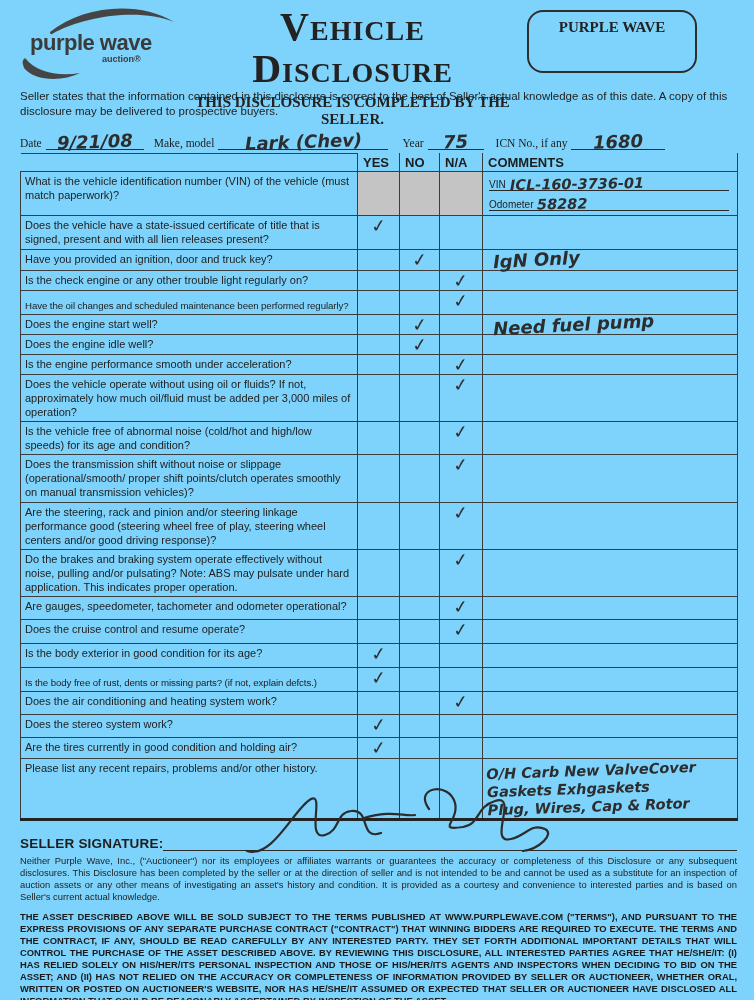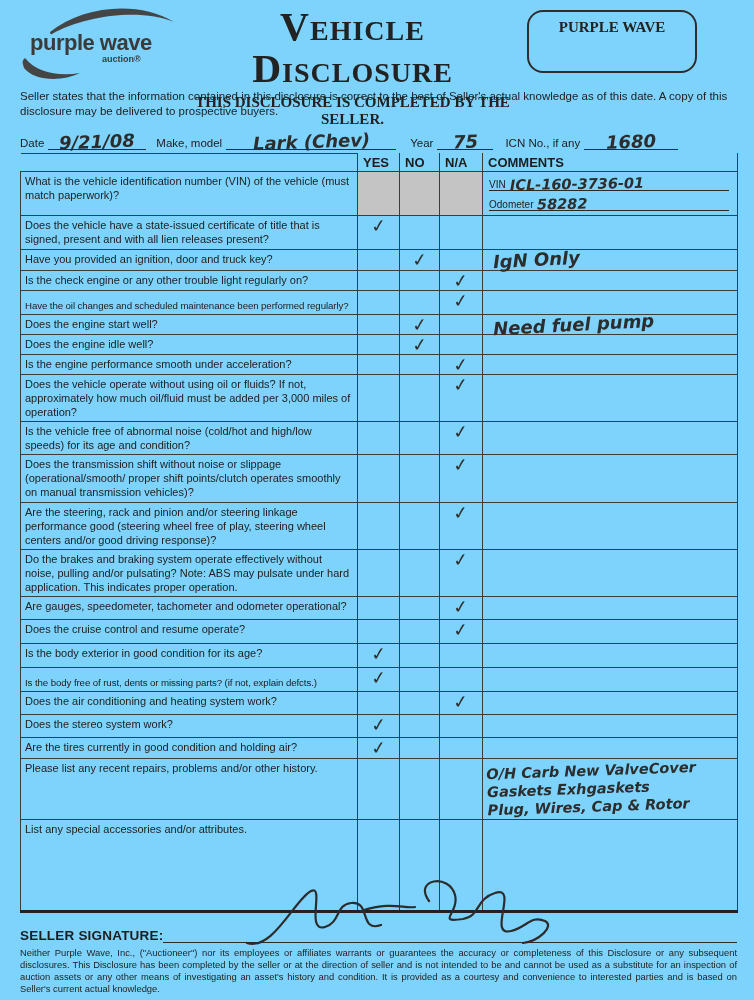--- a/index.html
+++ b/index.html
@@ -31,21 +31,21 @@
   .cust-box {
     flex:0 0 170px; height:63px; margin-top:6px; margin-right:40px;
     border:2px solid #2e2e2e; border-radius:16px;
     font-family:"Liberation Serif", serif; font-weight:bold; font-size:15px;
     text-align:center; padding-top:6px; line-height:1.25; color:#222;
   }
 
   
   .intro { font-size:11.5px; line-height:1.3; margin-top:3px; color:#222; }
   .fields { display:flex; align-items:flex-end; font-size:11.5px; margin-top:7px; height:24px; }
-  .fld-label { padding:0 4px 1px 0; white-space:nowrap; }
+  .fld-label { padding:0 4px 1px 0; white-space:nowrap;font-family:Liberation Serif, serif; }
   .uline { border-bottom:1.5px solid #2a2a2a; text-align:center; position:relative; }
   .u-date{ width:98px; } .u-make{ width:170px; } .u-year{ width:56px; } .u-icn{ width:94px; }
   .hw {
     font-family:"DejaVu Sans", sans-serif; font-style:italic; font-weight:bold;
     color:#2d2d2d; white-space:nowrap;
   }
   .fld-val { display:inline-block; font-size:18px; transform:rotate(-2deg); position:relative; top:3px; }
 
   
   table { border-collapse:collapse; width:717px; margin-top:3px; table-layout:fixed;
@@ -290,27 +290,20 @@
           <td class="q">Please list any recent repairs, problems and/or other history.</td>
           <td class="ans"></td>
           <td class="ans"></td>
           <td class="ans"></td>
           <td class="comments">
             <span class="hw cmt-multi">O/H Carb  New ValveCover
 Gaskets Exhgaskets
 Plug, Wires, Cap &amp; Rotor</span>
           </td>
         </tr>
-        <tr style="height: 92px;">
-          <td class="q">List any special accessories and/or attributes.</td>
-          <td class="ans"></td>
-          <td class="ans"></td>
-          <td class="ans"></td>
-          <td class="comments"></td>
-        </tr>
       </tbody>
   </table>
 
   <div class="sig-row">
     <span class="sig-label">SELLER SIGNATURE:</span>
     <span class="sig-line">
       <svg class="sig-scrawl" width="340" height="86" viewBox="0 0 340 86">
         <path d="M4 72 C 30 80, 52 28, 68 20 C 82 13, 62 62, 82 56 C 98 51, 92 34, 108 32 C 128 29, 116 62, 138 54 M 118 40 C 150 30, 160 38, 172 36 M 186 30 C 170 8, 206 2, 212 24 C 217 42, 192 52, 220 48 C 238 45, 232 28, 252 22 C 276 14, 244 66, 268 60 C 284 56, 288 44, 302 50 C 312 55, 296 70, 280 72" stroke="#2c2c2c" stroke-width="2.2" fill="none" stroke-linecap="round"></path>
       </svg>
     </span>

